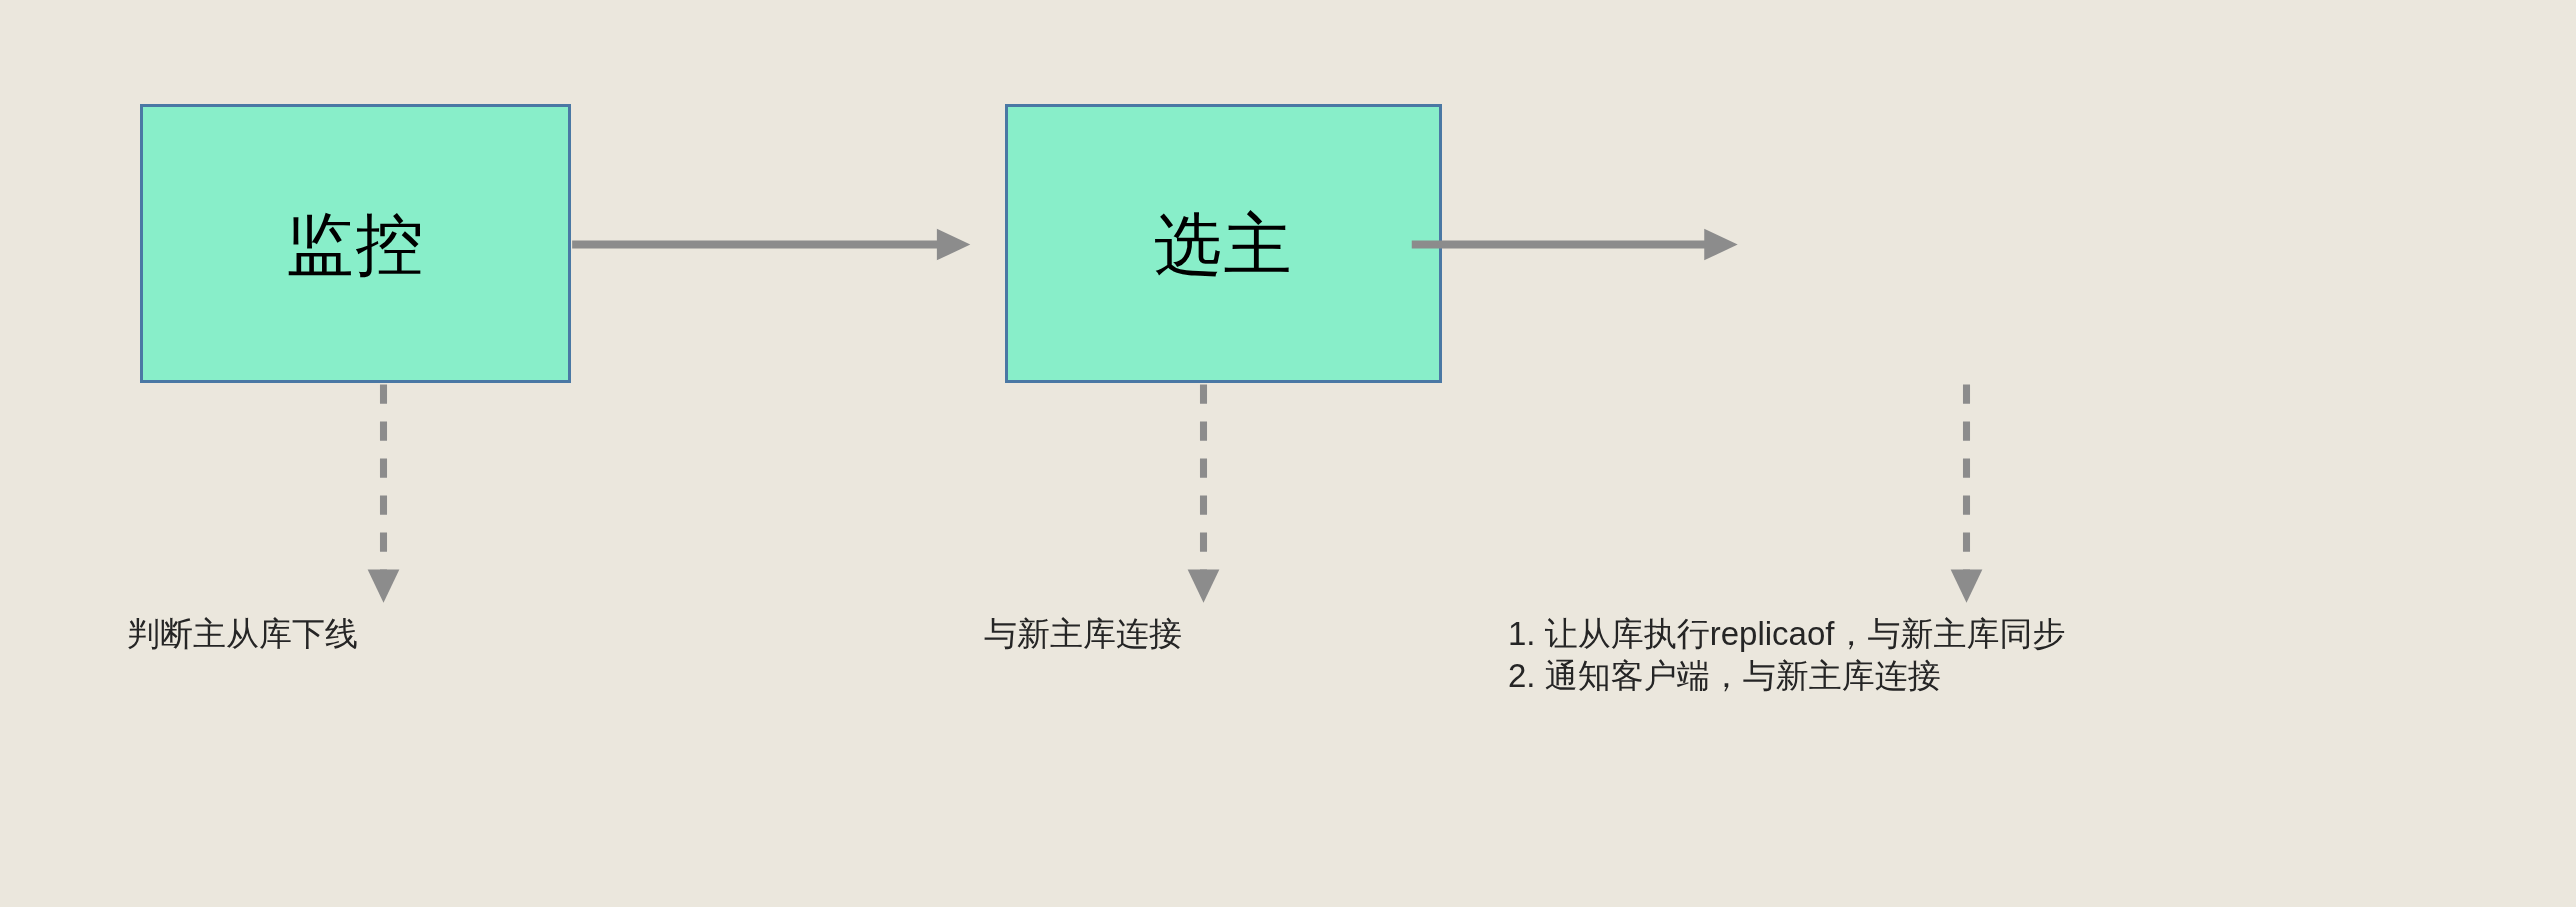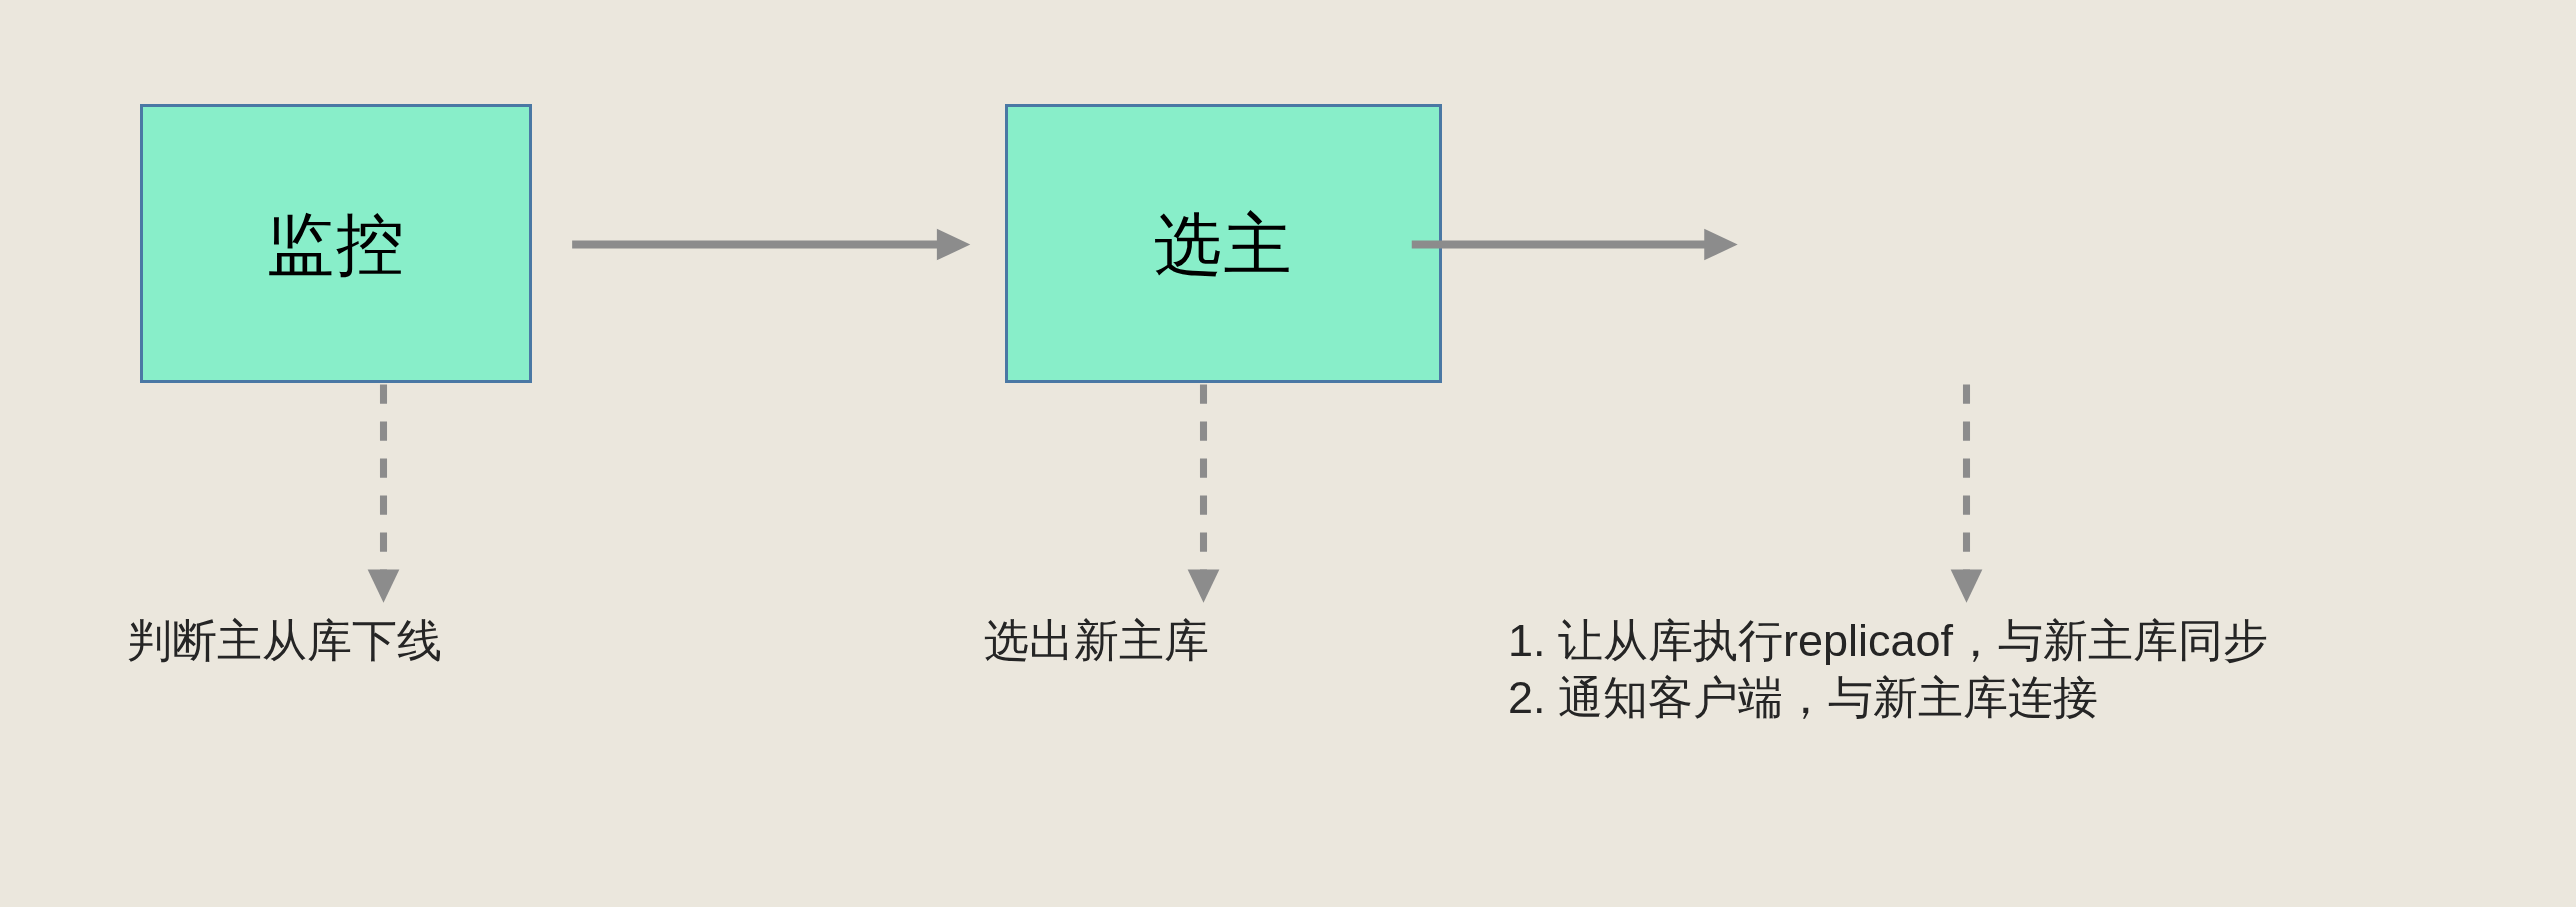--- a/index.html
+++ b/index.html
@@ -29,31 +29,31 @@
   .node-label {
     font-size: 68px;
     color: #000000;
     line-height: 1;
     letter-spacing: 1.8px;
     white-space: nowrap;
     font-weight: 400;
   }
   .caption {
     position: absolute;
-    font-size: 45px;
+    font-size: 33px;
     color: #252525;
     line-height: 1.26;
     white-space: pre-line;
     letter-spacing: 0px;
   }
   .flow-arrow-svg, .drop-arrow-svg {
     position: absolute;
     overflow: visible;
   }
-  #box-monitor { left: 140px;  top: 104px;  width: 392px; height: 279px; }
+  #box-monitor { left: 140px;  top: 104px;  width: 431px; height: 279px; }
   #box-elect   { left: 1005px; top: 104px;  width: 437px; height: 279px; }
   #box-notify  { left: 1740px; top: 104px;  width: 450px; height: 279px; }
 
   #flow-1 { left: 570px;  top: 226px; width: 406px; height: 37px; }
   #flow-2 { left: 1410px; top: 226px; width: 333px; height: 37px; }
 
   #drop-1 { left: 365px;  top: 383px; width: 37px; height: 223px; }
   #drop-2 { left: 1185px; top: 383px; width: 37px; height: 223px; }
   #drop-3 { left: 1948px; top: 383px; width: 37px; height: 223px; }
 
@@ -95,19 +95,19 @@
     <polygon points="21,248 3,210 39,210" fill="#8c8c8c"></polygon>
   </svg>
 
   <svg class="drop-arrow-svg" id="drop-3" viewBox="0 0 42 250">
     <line x1="21" y1="0" x2="21" y2="212" stroke="#8c8c8c" stroke-width="8" stroke-dasharray="22 20"></line>
     <polygon points="21,248 3,210 39,210" fill="#8c8c8c"></polygon>
   </svg>
 
   <div class="caption" id="cap-1">判断主从库下线</div>
 
-  <div class="caption" id="cap-2">选出新主库</div>
+  <div class="caption" id="cap-2">与新主库连接</div>
 
   <div class="caption" id="cap-3">1. 让从库执行replicaof，与新主库同步
 2. 通知客户端，与新主库连接</div>
 
 </div>
 
 
 </body></html>

